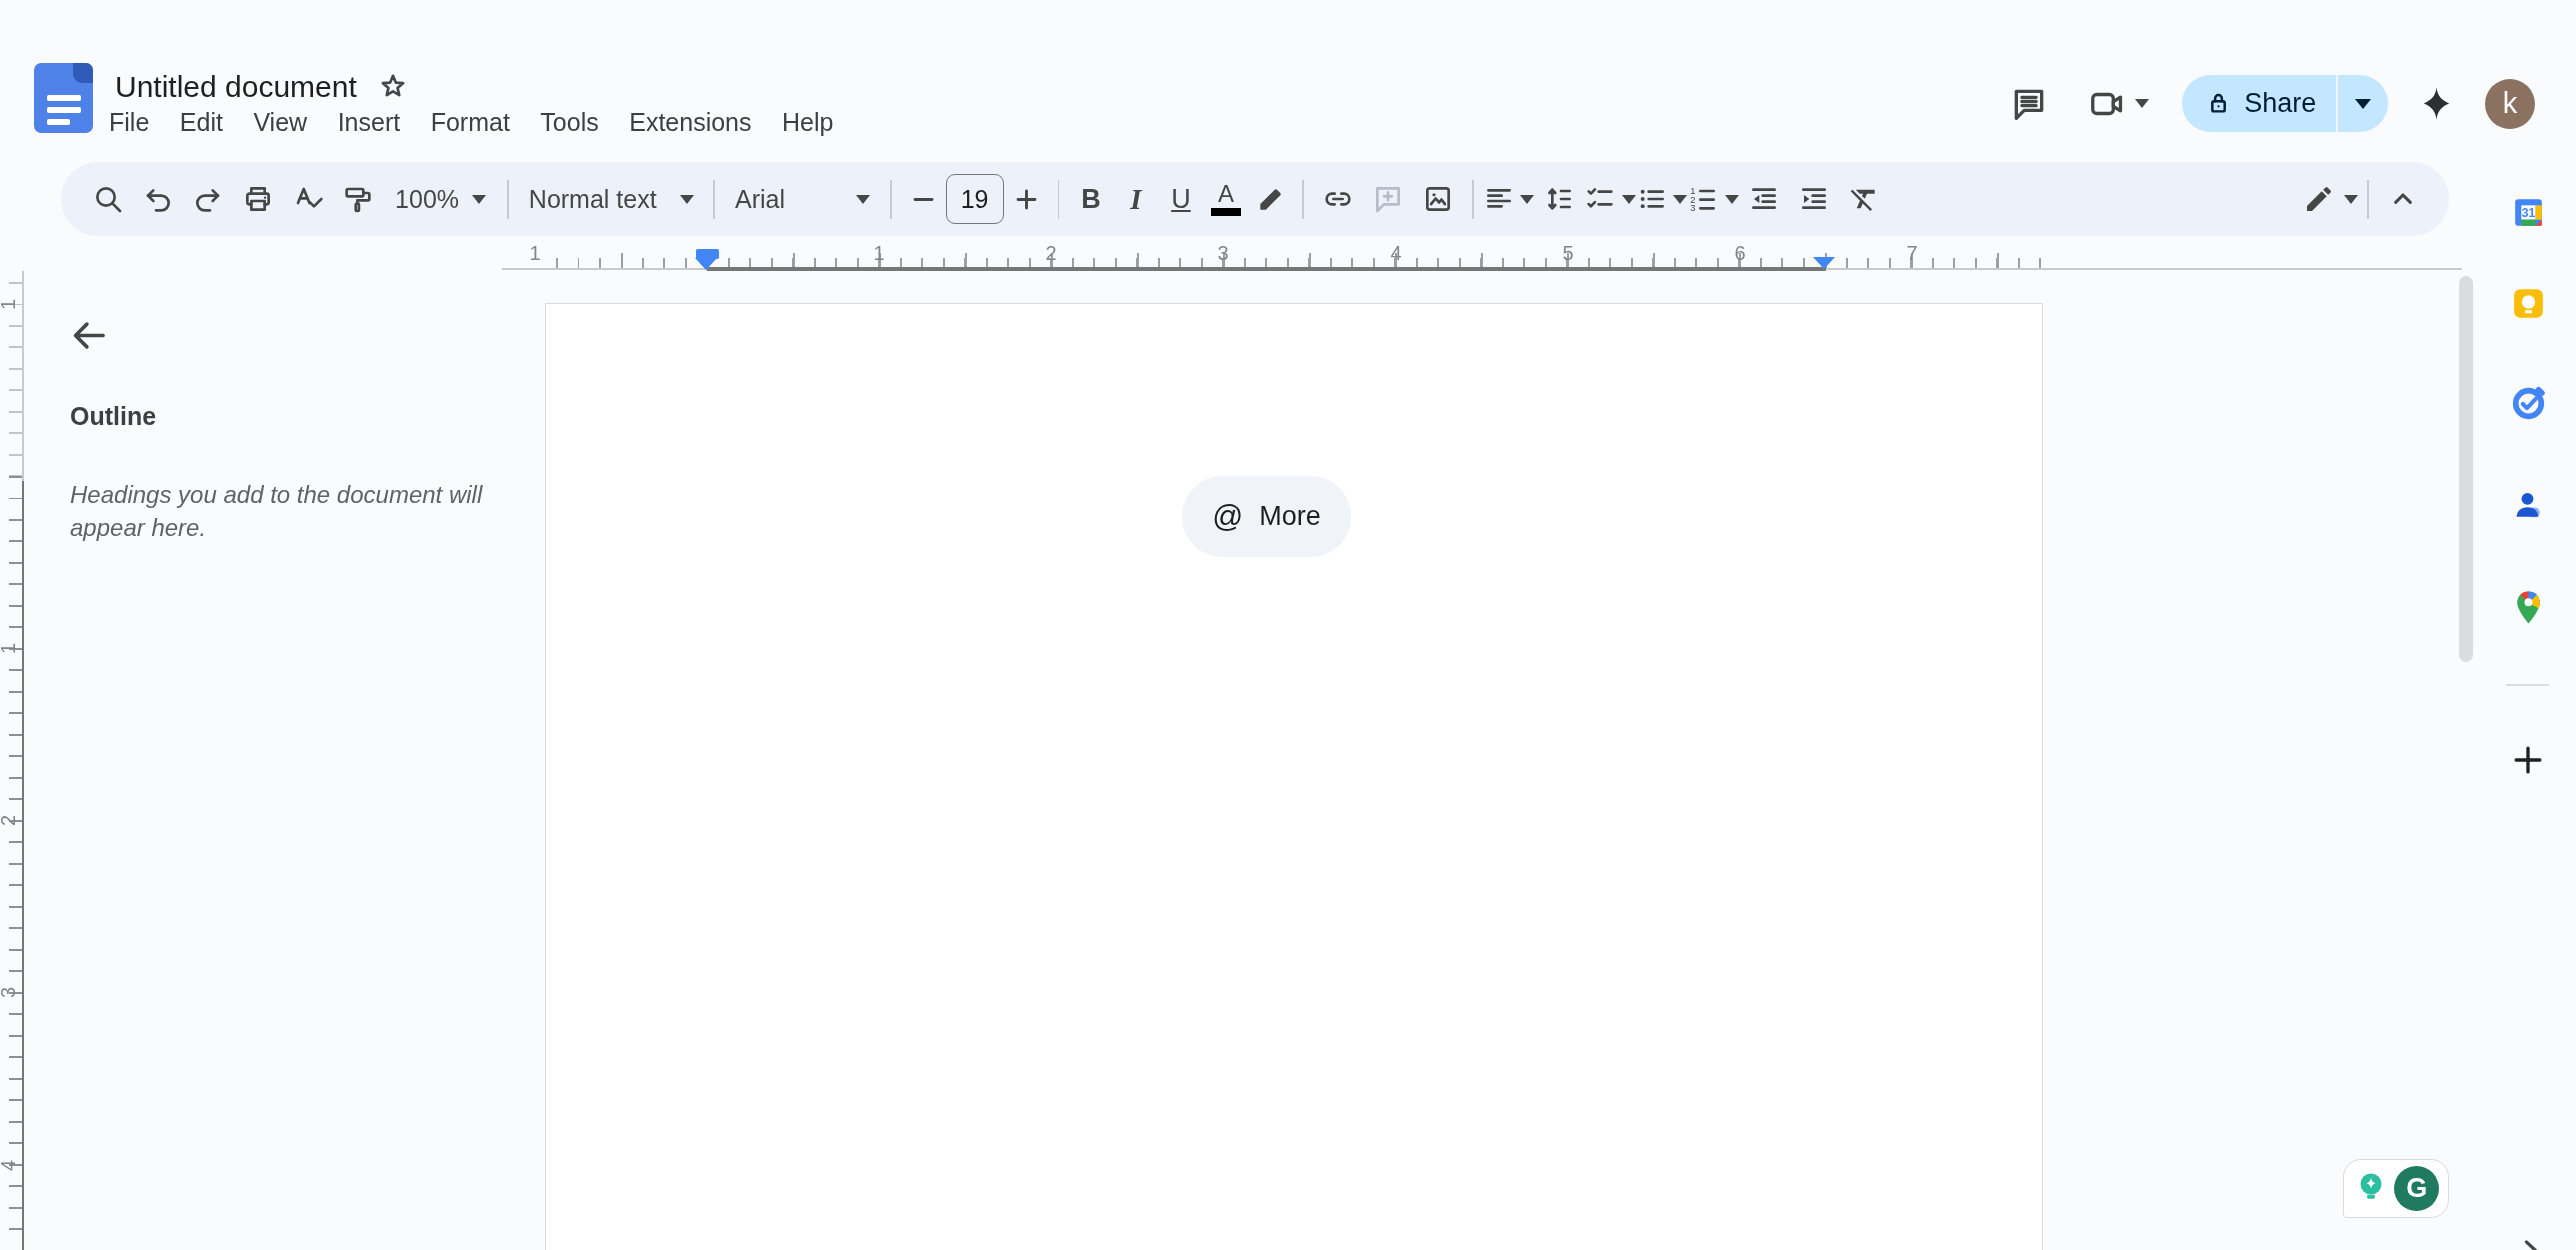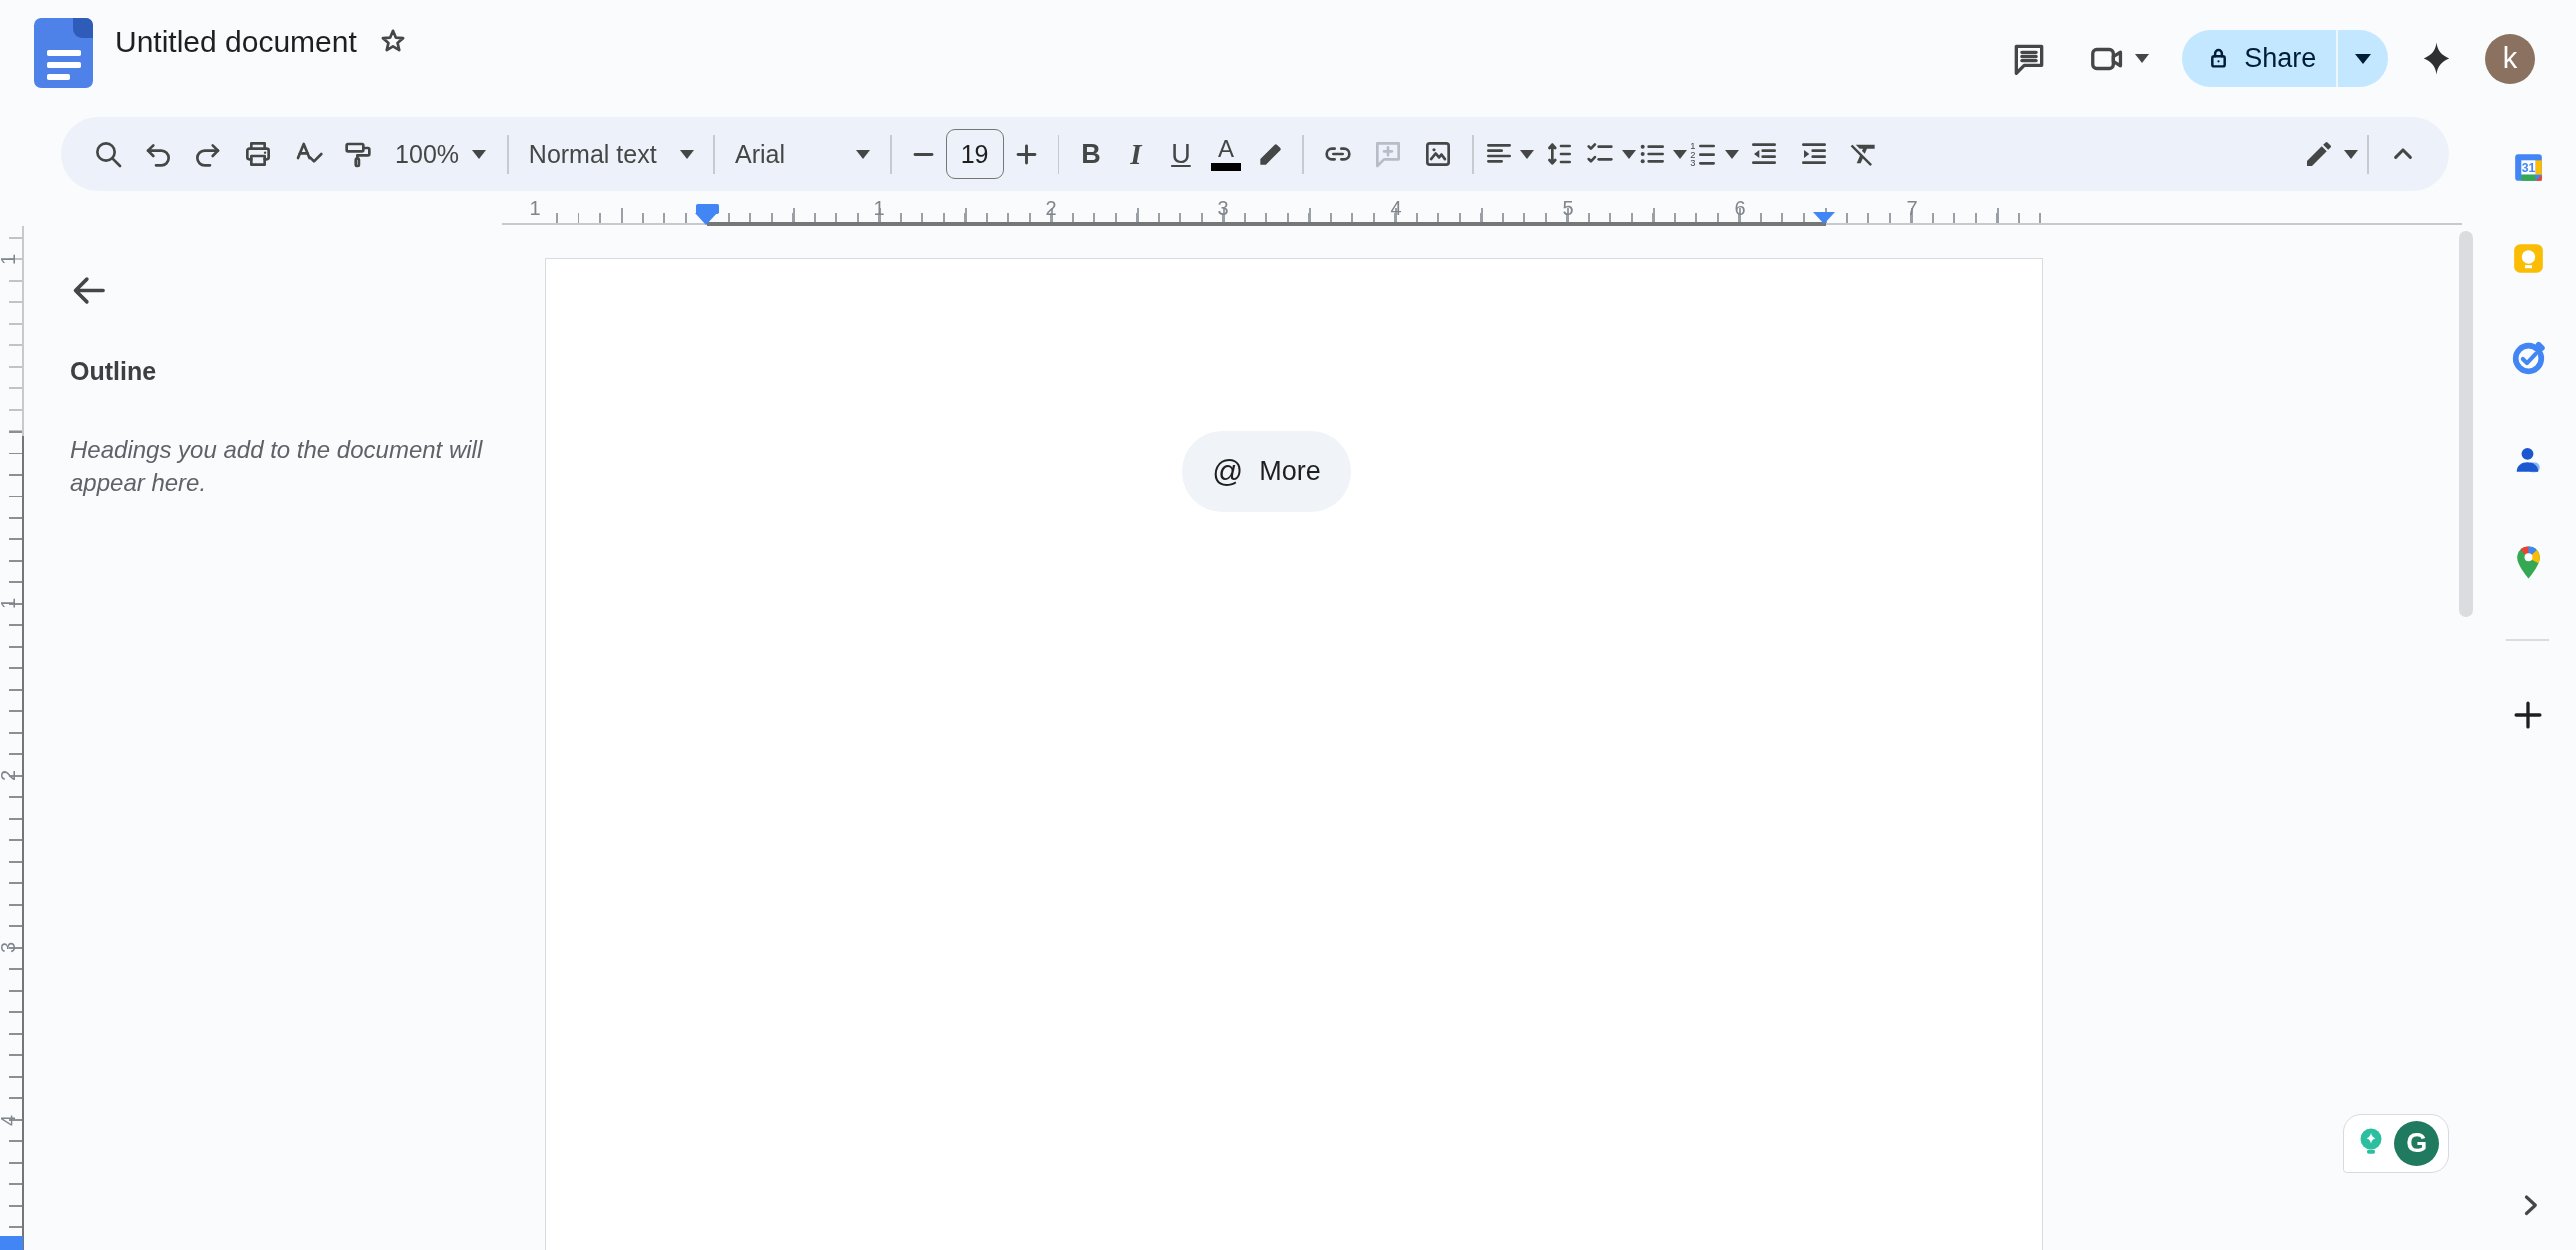--- a/index.html
+++ b/index.html
@@ -1,18 +1,18 @@
 <!DOCTYPE html>
 <html style="font-size:14.4px"><head>
 <meta charset="utf-8">
 <style>
   html,body{margin:0;padding:0;}
   body{width:2576px;height:1250px;overflow:hidden;background:#f9fbfd;
        font-family:"Liberation Sans","DejaVu Sans",sans-serif;color:#444746;}
-  #app{position:relative;width:2576px;height:1043px;}
+  #app{position:relative;width:2576px;height:1043px;margin-top:45px;}
   svg.ic{stroke:currentColor;fill:none;stroke-width:2;stroke-linecap:round;stroke-linejoin:round;}
 
   
   .header{position:absolute;top:0;left:0;width:100%;height:117px;background:#f9fbfd;}
   .docs-logo{position:absolute;left:34px;top:18px;width:59px;height:70px;background:#4f82e8;border-radius:7.2px;}
   .docs-logo .fold{position:absolute;right:0;top:0;width:20px;height:20px;background:#2e5cb8;border-radius:0 7.2px 0 9px;}
   .docs-logo .fold:before{content:"";position:absolute;left:0px;top:0;width:0;height:0;
      border-top:20px solid #f9fbfd;border-left:20px solid transparent;transform:translateX(-20px);display:none;}
   .docs-logo .l{position:absolute;left:12.6px;height:6.3px;background:#fff;border-radius:1.8px;}
   .title-row{position:absolute;left:115px;top:20px;height:43px;display:flex;align-items:center;gap:20px;}
@@ -103,20 +103,30 @@
       <div class="l" style="top:56px;width:23px;"></div>
     </div>
     <div class="title-row">
       <span class="doc-title">Untitled document</span>
       <span style="color:#444746;display:flex;">
         <svg class="ic" width="32" height="32" viewBox="0 0 24 24">
             <path d="M12 3.6 l2.1 5.1 5.5 .4 -4.2 3.6 1.3 5.4 L12 15.2 7.3 18.1 l1.3-5.4 L4.4 9.1 l5.5-.4 z"></path>
           </svg>
       </span>
     </div>
+    <nav class="menus">
+      <span>File</span>
+      <span>Edit</span>
+      <span>View</span>
+      <span>Insert</span>
+      <span>Format</span>
+      <span>Tools</span>
+      <span>Extensions</span>
+      <span>Help</span>
+    </nav>
     <div class="header-right">
       <div class="hbtn">
         <svg class="ic" width="38" height="38" viewBox="0 0 24 24" style="stroke-width:2.1;">
             <path d="M4 4 h16 v12 h-11 l-5 5 z"></path>
             <path d="M7.5 7.8 h9 M7.5 10.4 h9 M7.5 13 h9"></path>
           </svg>
       </div>
       <div class="hbtn" style="width:83px;gap:9px;">
         <svg class="ic" width="38" height="38" viewBox="0 0 24 24" style="stroke-width:2.1;">
             <rect x="3" y="6" width="13" height="12" rx="2.5"></rect>

